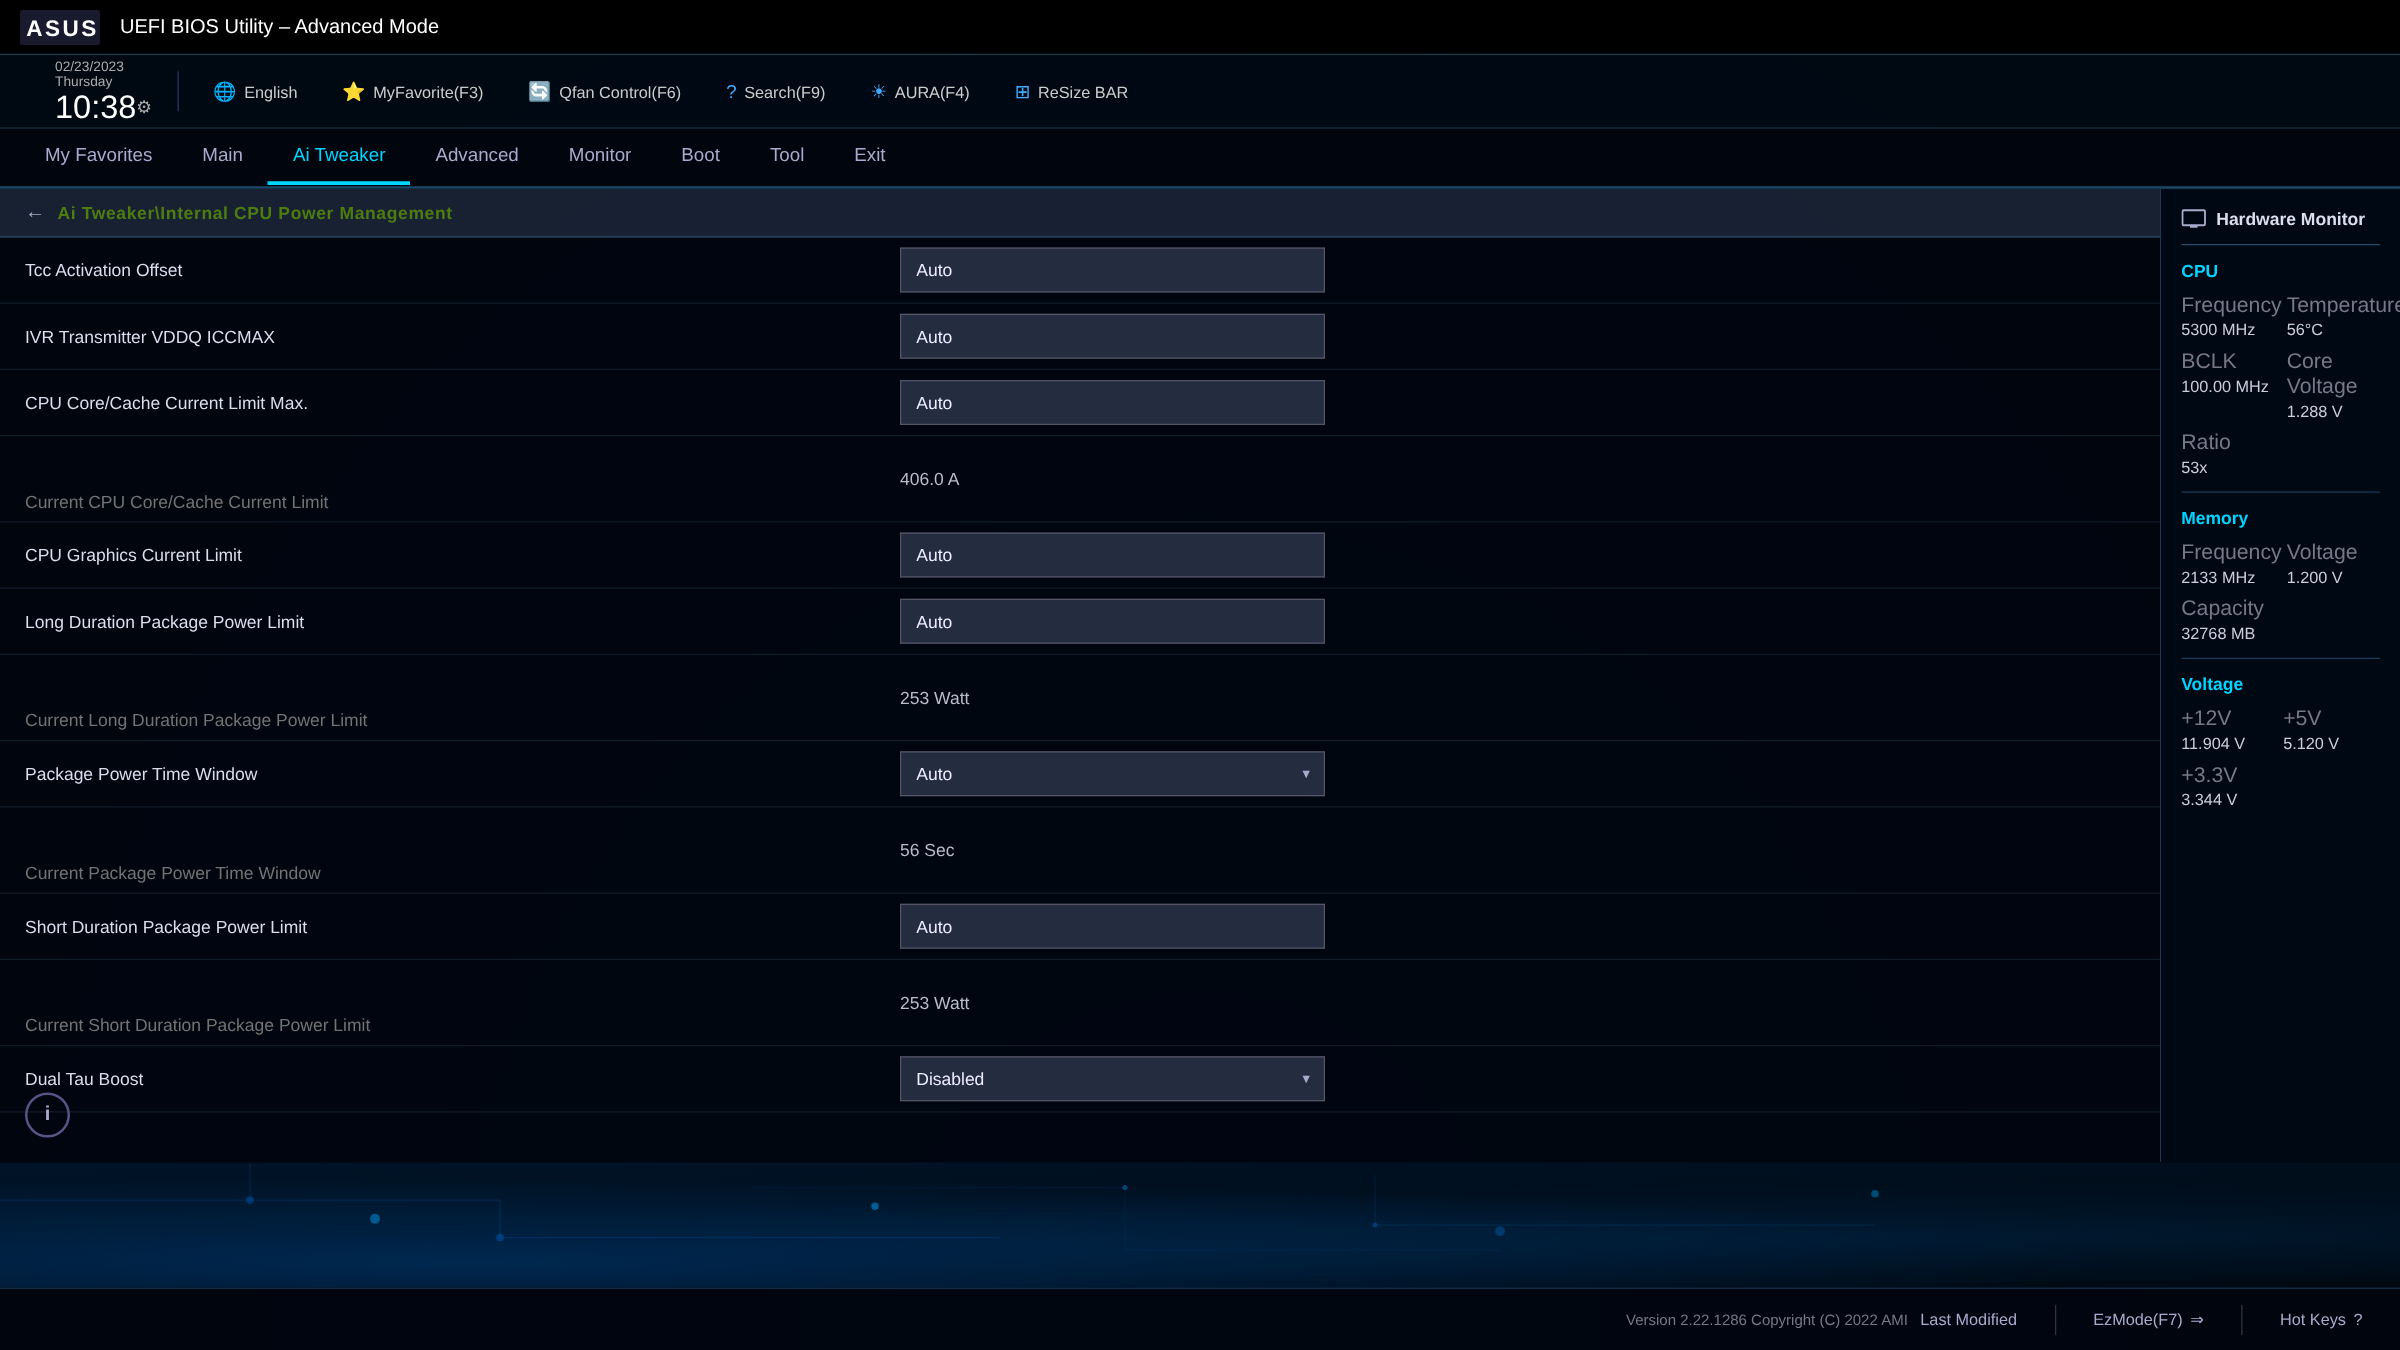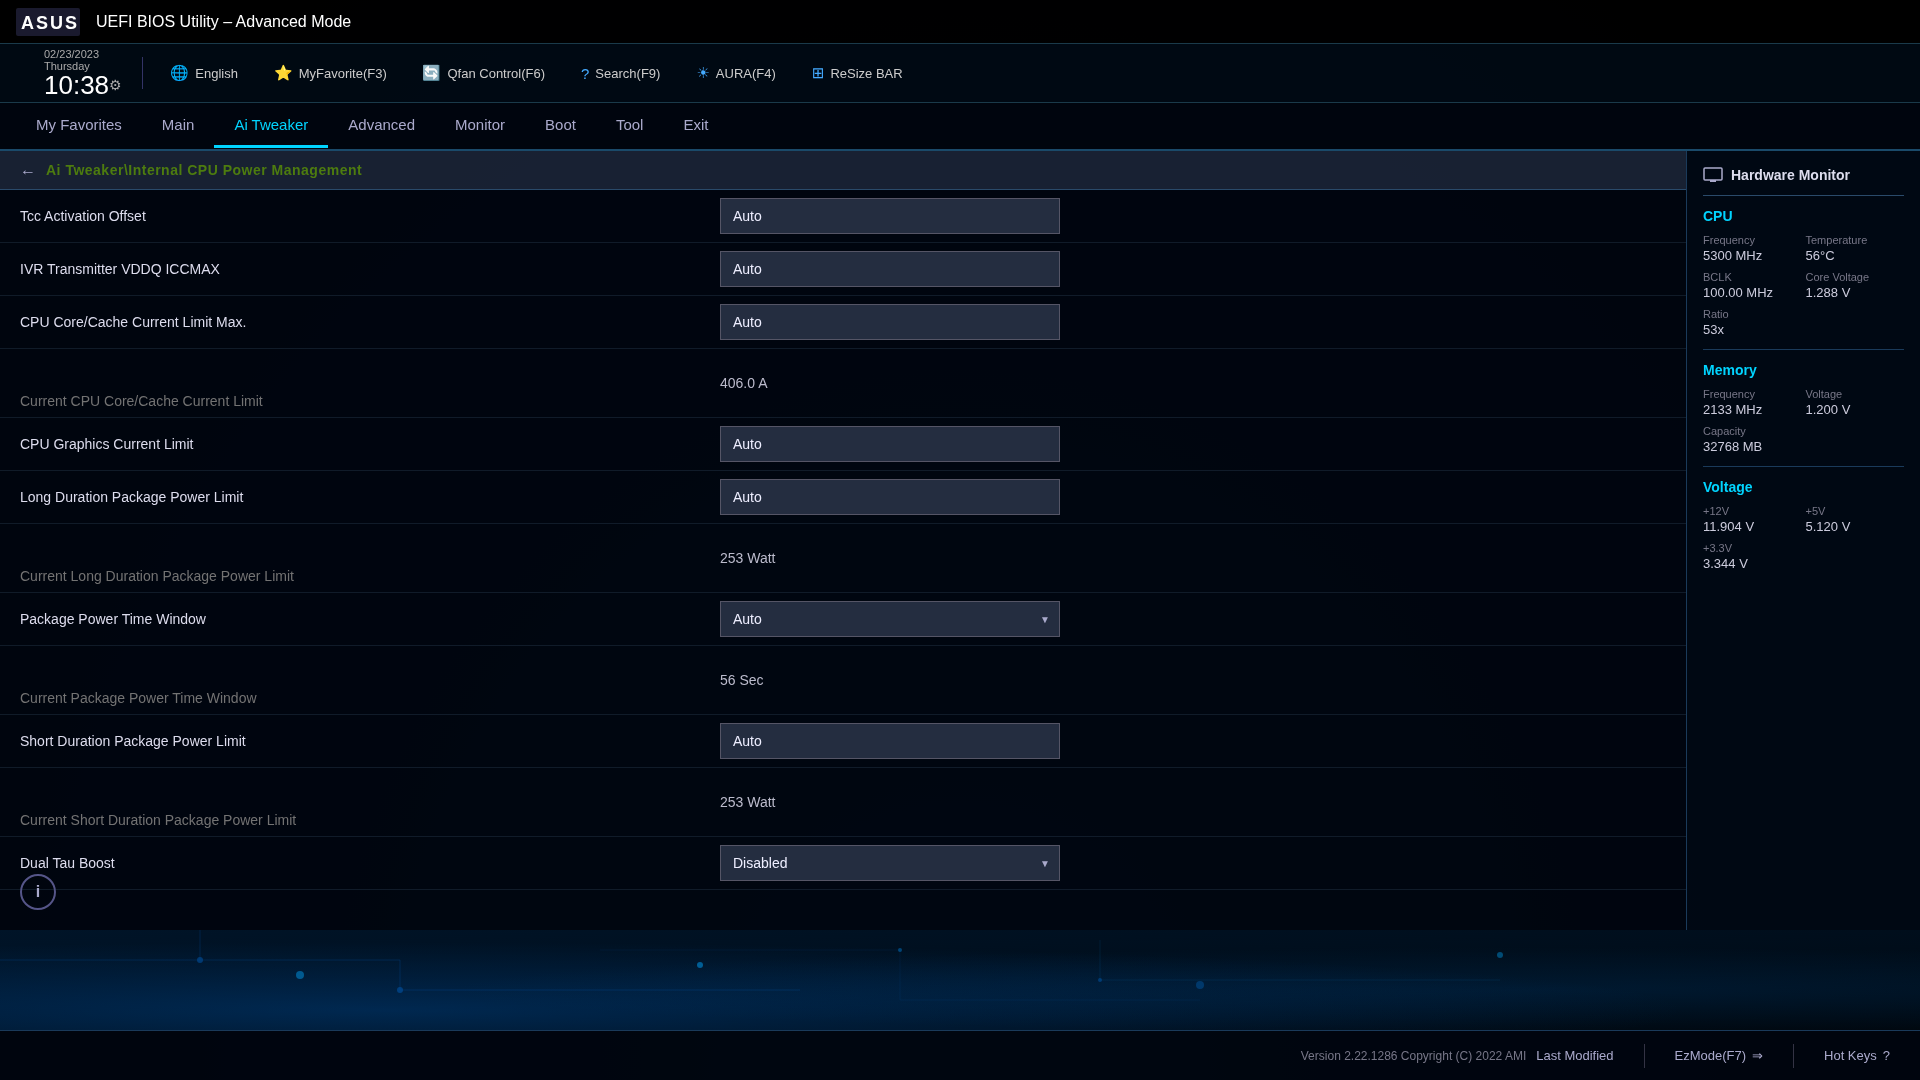--- a/index.html
+++ b/index.html
@@ -269,21 +269,21 @@
       align-items: center;
       justify-content: center;
       color: #aac;
       font-size: 16px;
       font-weight: bold;
       cursor: pointer;
     }
 
     
     .hw-monitor {
-      width: 234px;
+      width: 192px;
       background: rgba(0, 8, 20, 0.95);
       border-left: 1px solid #1a3a5a;
       padding: 16px;
       overflow-y: auto;
     }
 
     .hw-monitor-title {
       color: #dde;
       font-size: 14px;
       font-weight: 600;
@@ -311,21 +311,21 @@
 
     .hw-grid {
       display: grid;
       grid-template-columns: 1fr 1fr;
       gap: 8px 4px;
       margin-bottom: 4px;
     }
 
     .hw-label {
       color: #778;
-      font-size: 11px;
+      font-size: 17px;
     }
 
     .hw-value {
       color: #ccd;
       font-size: 13px;
       font-weight: 500;
     }
 
     .hw-item {
       display: flex;

